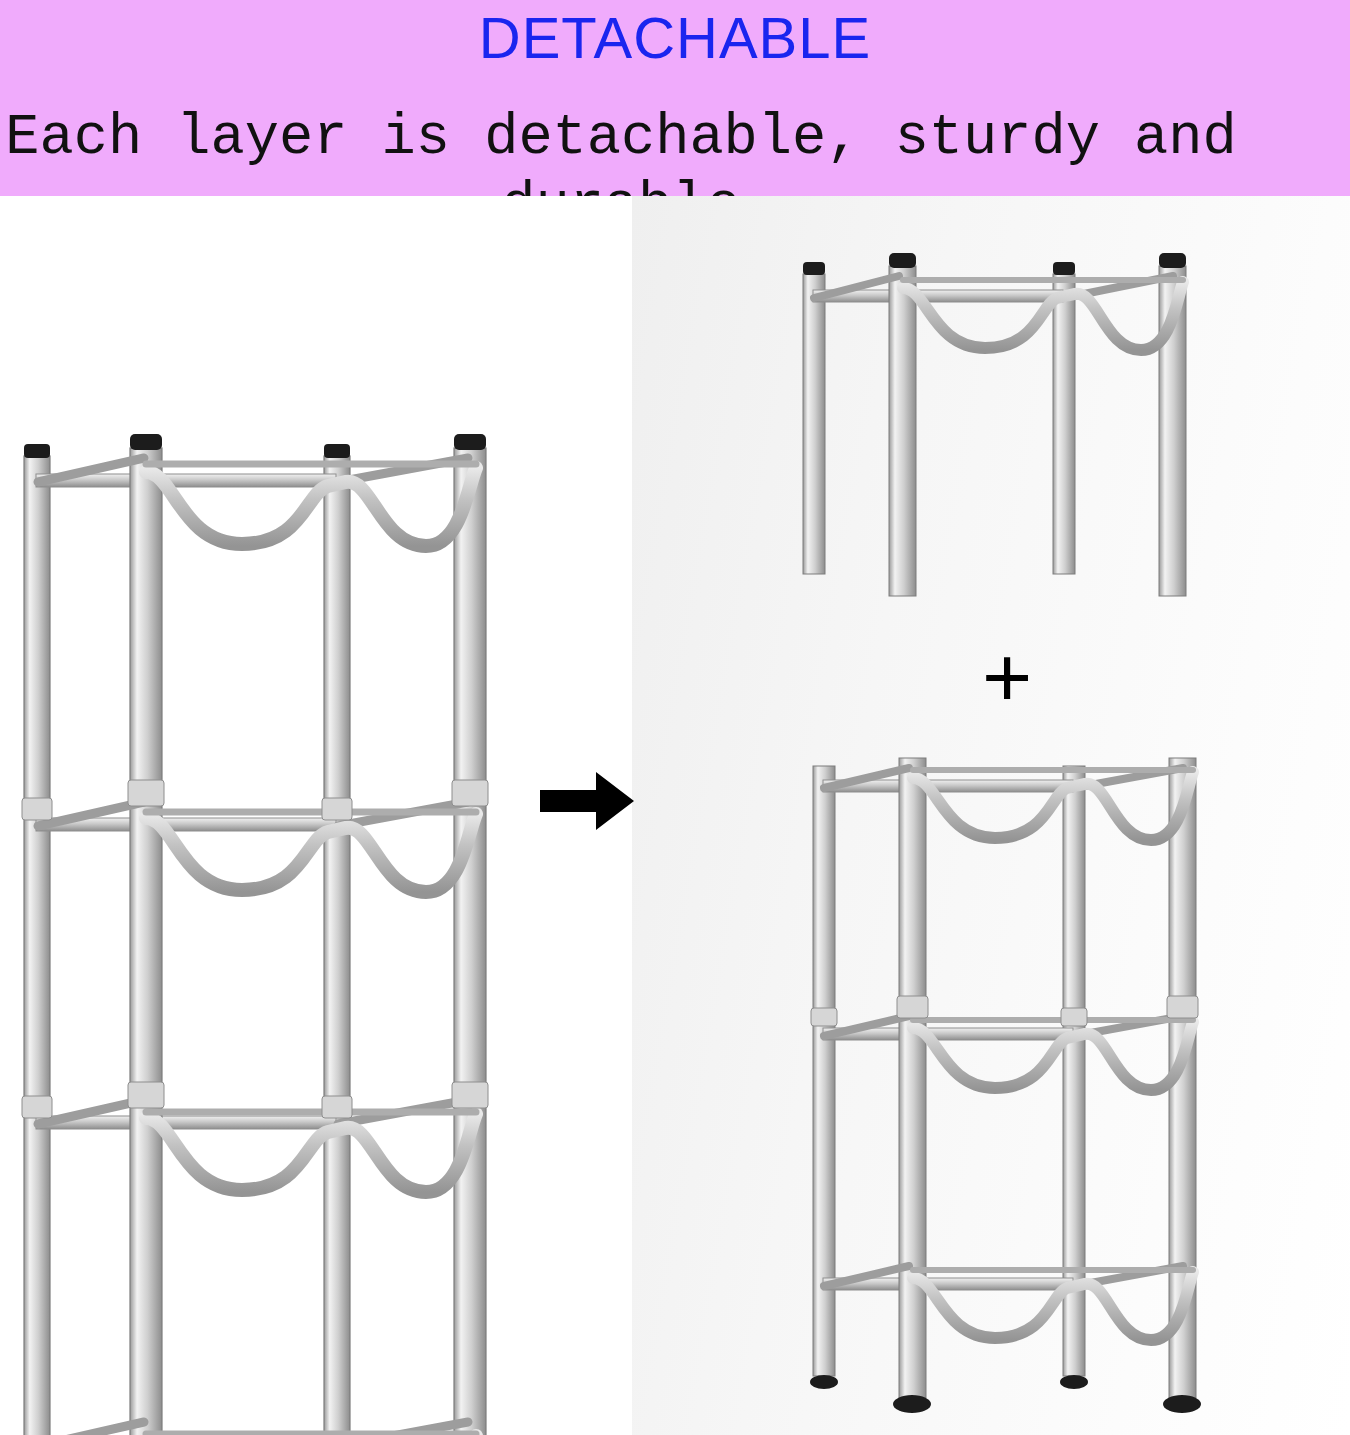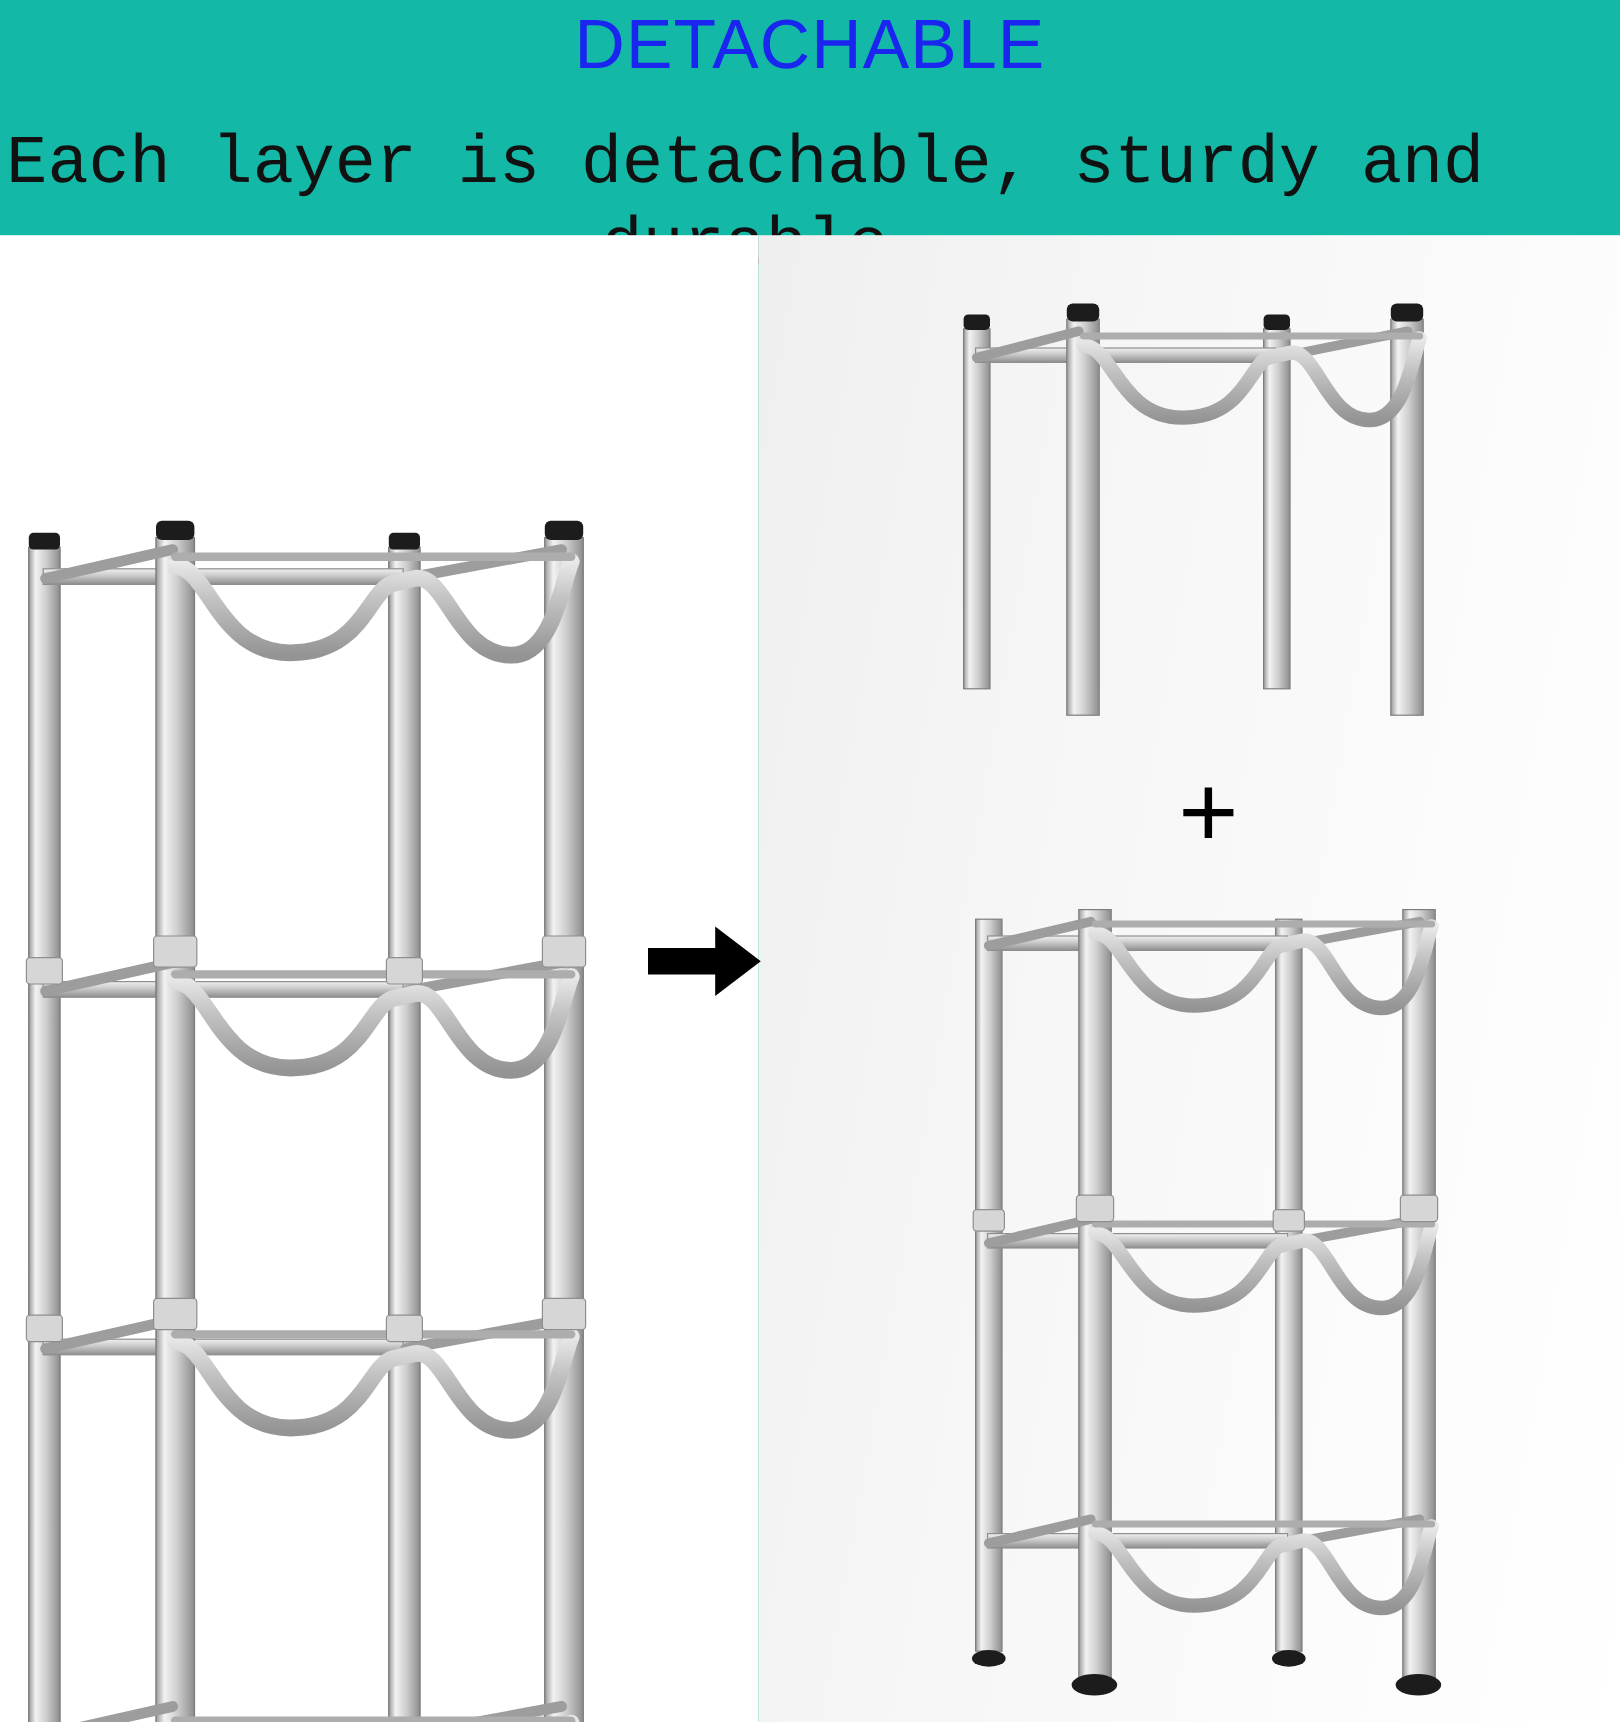--- a/index.html
+++ b/index.html
@@ -11,21 +11,21 @@
     width: 1350px;
     height: 1435px;
     font-family: "Liberation Sans", sans-serif;
     overflow: hidden;
     position: relative;
   }
   .page {
     position: relative;
     width: 1350px;
     height: 1435px;
-    background: #14b8a6;
+    background: #f0abfc;
   }
 
   
   .title {
     position: absolute;
     top: 6px;
     left: 0;
     width: 1350px;
     text-align: center;
     color: #1a25ef;

